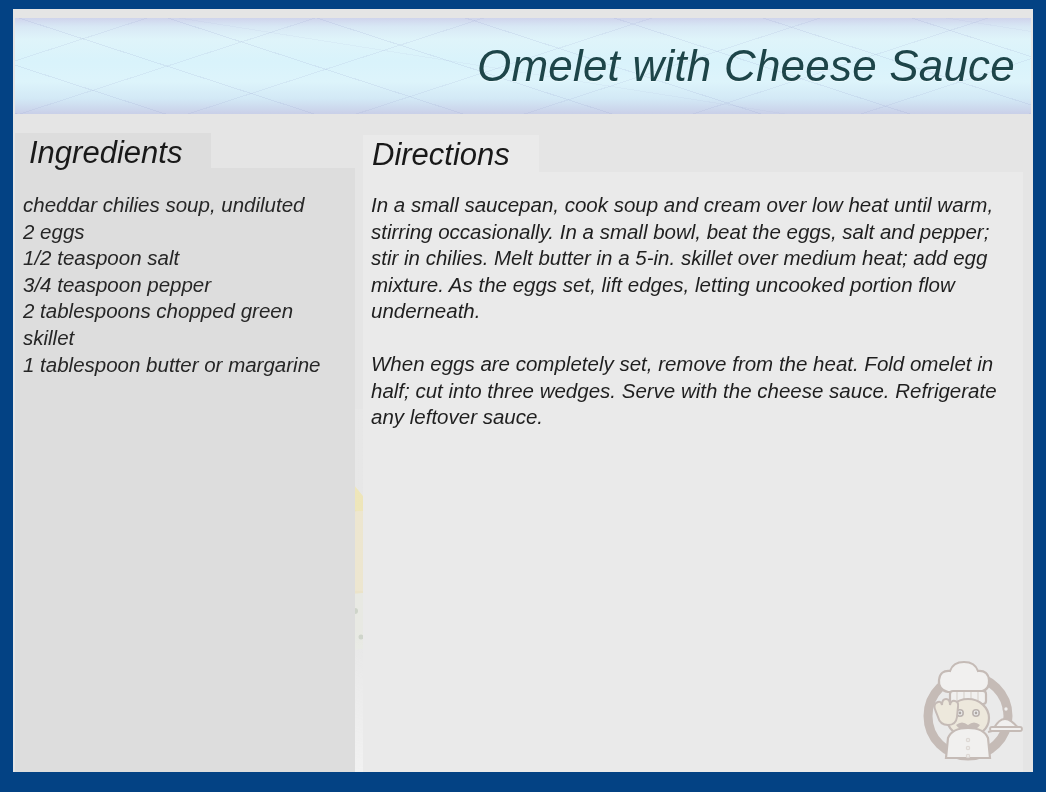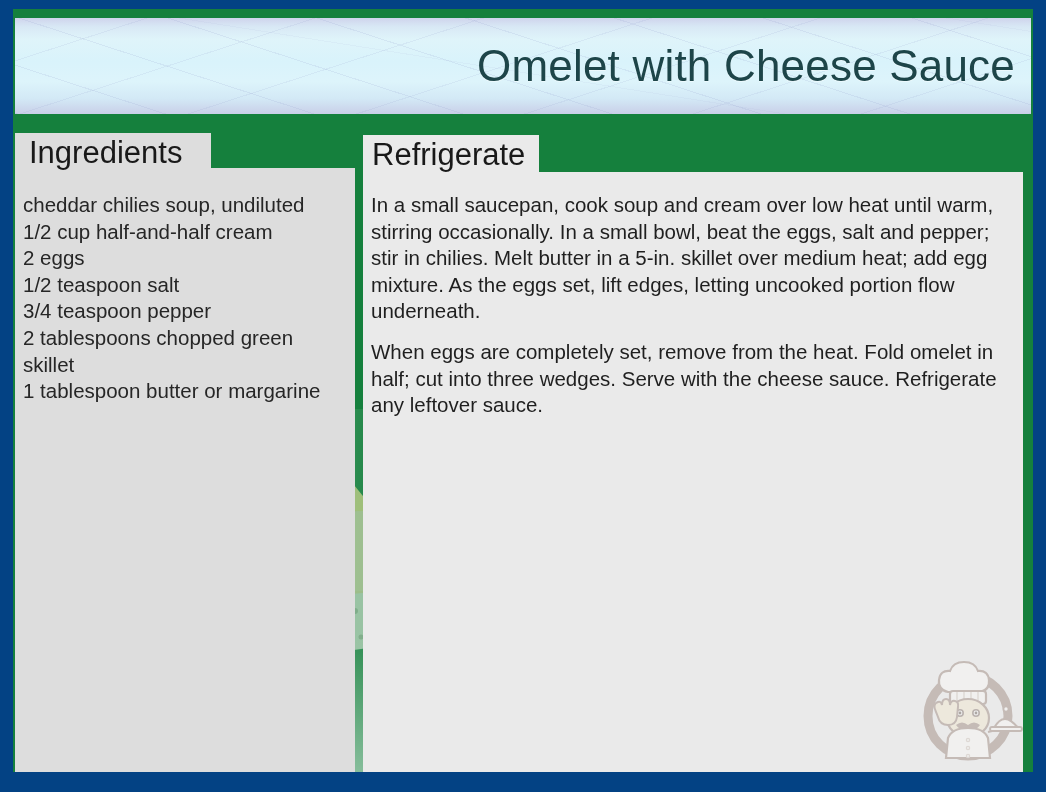--- a/index.html
+++ b/index.html
@@ -16,22 +16,23 @@
     position: relative;
   }
 
   
   #slide {
     position: absolute;
     left: 13px;
     top: 9px;
     width: 1020px;
     height: 763px;
-    background: #15803d;
+    background: #e5e5e5;
     overflow: hidden;
+    font-style: italic;
   }
 
   
   #title-banner {
     position: absolute;
     left: 2px;
     top: 9px;
     width: 1016px;
     height: 96px;
     background:
@@ -150,21 +151,21 @@
   }
   #directions-body {
     position: absolute;
     left: 358px;
     top: 183px;
     width: 648px;
     font-size: 20.5px;
     line-height: 26.6px;
     color: #1f1f1f;
   }
-  #directions-body p + p { margin-top: 14px; }
+  #directions-body p + p { margin-top: 26px; }
 
   
   #chef-logo {
     position: absolute;
     right: 9px;
     bottom: 8px;
     width: 112px;
     height: 112px;
     opacity: 0.38;
     pointer-events: none;
@@ -300,32 +301,31 @@
 
     <rect x="0" y="0" width="640" height="363" fill="url(#fadeL)"></rect>
     <rect x="0" y="0" width="640" height="363" fill="url(#fadeB)"></rect>
   </svg>
 
   <div id="ingredients-panel"></div>
   <div id="ingredients-tab"></div>
   <div id="ingredients-title">Ingredients</div>
   <div id="ingredients-list">
     <div class="ing-line">cheddar chilies soup, undiluted</div>
-    <div class="ing-line">1/2 cup half-and-half cream</div>
     <div class="ing-line">2 eggs</div>
     <div class="ing-line">1/2 teaspoon salt</div>
     <div class="ing-line">3/4 teaspoon pepper</div>
     <div class="ing-line">2 tablespoons chopped green</div>
     <div class="ing-line">skillet</div>
     <div class="ing-line">1 tablespoon butter or margarine</div>
   </div>
 
   <div id="directions-panel"></div>
   <div id="directions-tab"></div>
-  <div id="directions-title">Refrigerate</div>
+  <div id="directions-title">Directions</div>
   <div id="directions-body">
     <p>In a small saucepan, cook soup and cream over low heat until warm, stirring occasionally. In a small bowl, beat the eggs, salt and pepper; stir in chilies. Melt butter in a 5-in. skillet over medium heat; add egg mixture. As the eggs set, lift edges, letting uncooked portion flow underneath.</p>
     <p>When eggs are completely set, remove from the heat. Fold omelet in half; cut into three wedges. Serve with the cheese sauce. Refrigerate any leftover sauce.</p>
   </div>
 
   <svg id="chef-logo" viewBox="0 0 112 112" xmlns="http://www.w3.org/2000/svg">
     <circle cx="56" cy="64" r="40" fill="none" stroke="#8a7064" stroke-width="9"></circle>
 
     <path d="M36 40 q-10 -2 -9 -12 q1 -10 11 -9 q3 -9 14 -9 q11 0 14 9 q10 -1 11 9 q1 10 -9 12 Z" fill="#fdfcf8" stroke="#8a7064" stroke-width="2.2"></path>
     <rect x="38" y="39" width="36" height="13" rx="3" fill="#fdfcf8" stroke="#8a7064" stroke-width="2.2"></rect>

